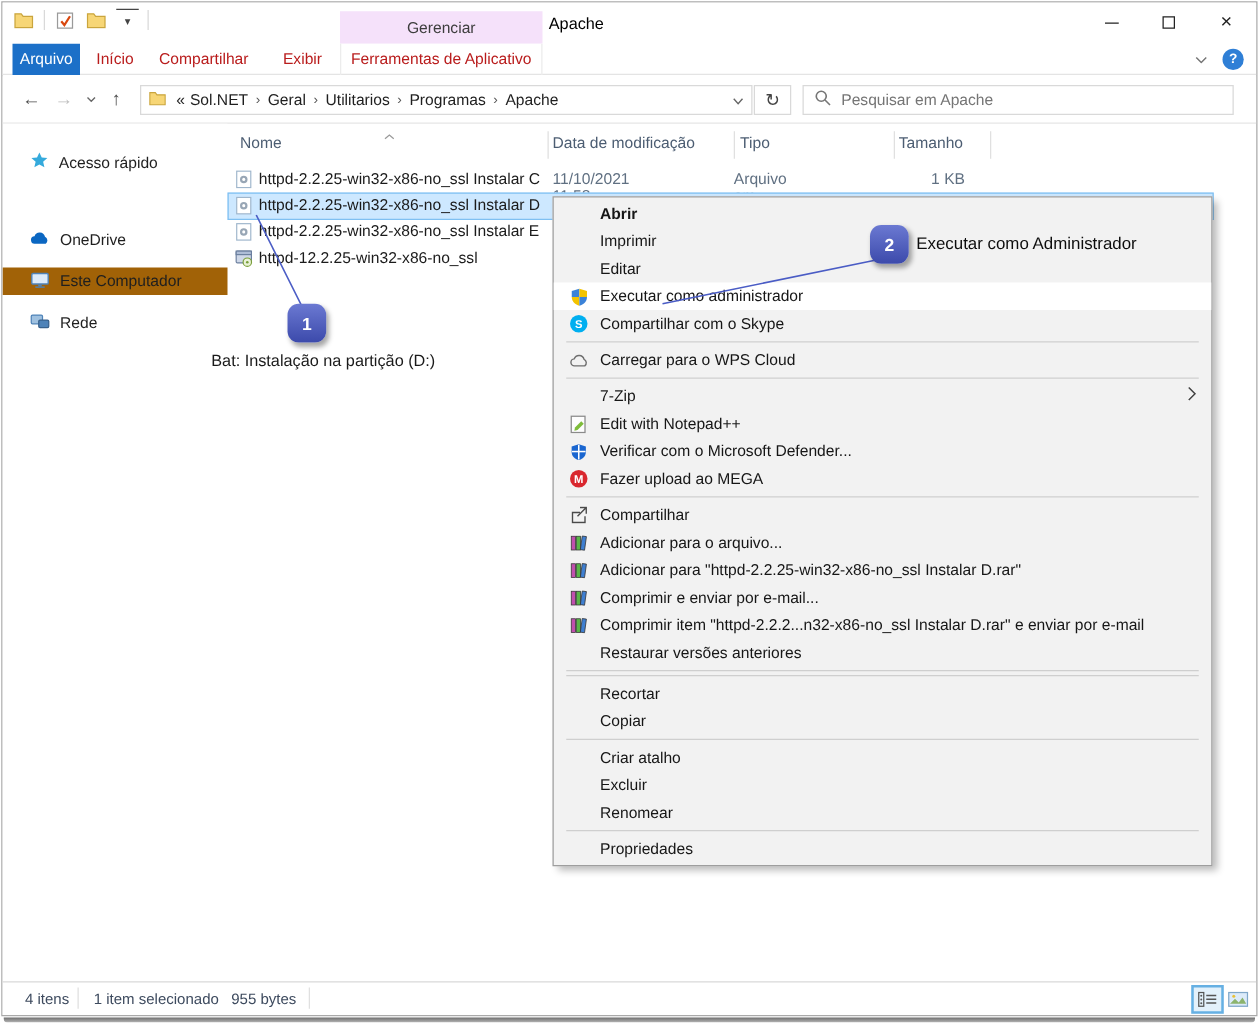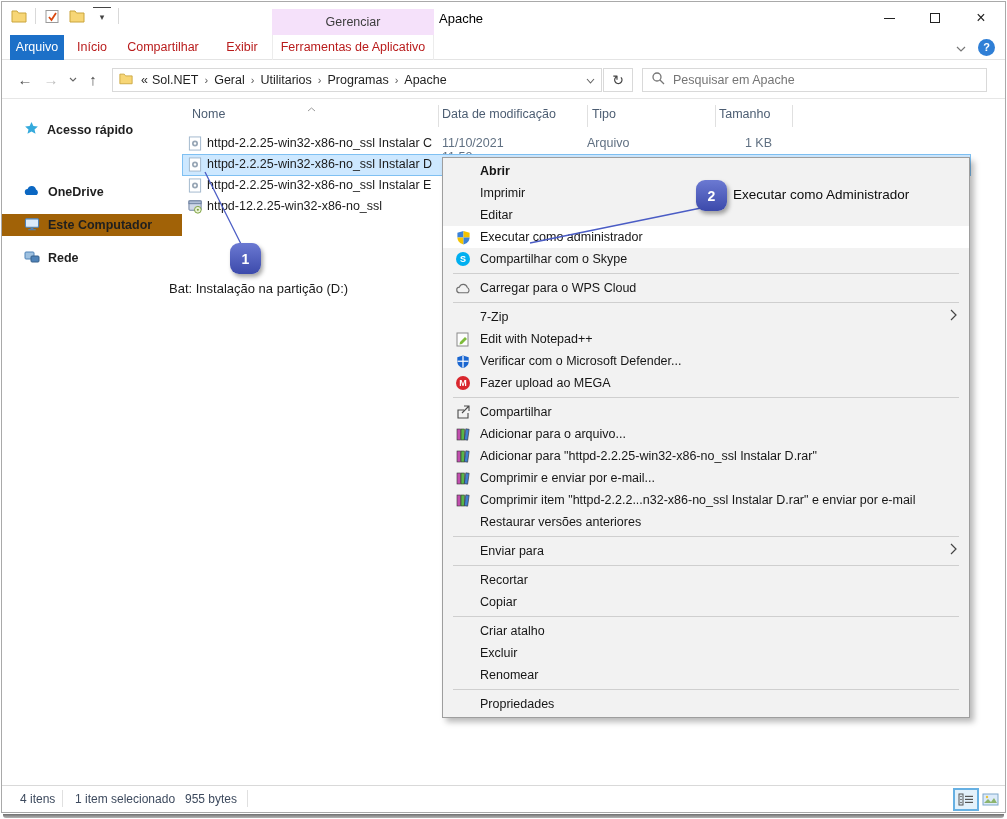--- a/index.html
+++ b/index.html
@@ -39,21 +39,21 @@
   .crumb { padding:0 2px; white-space:nowrap; }
   .crumb-sep { color:#555; font-size:11px; padding:0 4px; }
   .addr-chev { margin-left:auto; }
   .refresh-btn { position:absolute; left:601px; top:7px; width:30px; height:24px; border:1px solid #d9d9d9; display:flex; align-items:center; justify-content:center; font-size:14px; color:#444; }
   .search-box { position:absolute; left:640px; top:7px; width:345px; height:24px; border:1px solid #d9d9d9; display:flex; align-items:center; padding:0 8px; gap:8px; }
   .search-box input { border:none; outline:none; flex:1; font-size:12.5px; color:#555; font-family:"Liberation Sans",sans-serif; background:transparent; }
   .search-box input::placeholder { color:#757575; }
 
   
   .sidebar { position:absolute; left:0; top:97px; width:180px; bottom:27px; background:#fff; }
-  .side-item { position:absolute; left:0; width:180px; height:22px; display:flex; align-items:center; padding-left:22px; gap:8px; font-size:12.5px; color:#1f1f1f;font-weight:bold; }
+  .side-item { position:absolute; left:0; width:180px; height:22px; display:flex; align-items:center; padding-left:22px; gap:8px; font-size:12.5px; color:#1f1f1f; }
   .side-item.sel { background:#a16207; }
 
   
   .headers { position:absolute; left:180px; top:99px; height:30px; right:0; font-size:12.5px; color:#4c5d72; }
   .hcell { position:absolute; top:6px; }
   .hsep { position:absolute; top:4px; width:1px; height:22px; background:#e0e0e0; }
   .sort-chev { position:absolute; left:125px; top:0px; }
   .filerow { position:absolute; left:180px; height:21px; font-size:12.5px; color:#1b1b1b; }
   .frow-icon { position:absolute; left:6px; top:3px; }
   .frow-name { position:absolute; left:25px; top:3px; white-space:nowrap; }
@@ -407,28 +407,20 @@
             <rect x="5" y="1" width="3.4" height="11" fill="#58b647" stroke="#333" stroke-width=".6"></rect>
             <rect x="9" y="1" width="3.4" height="11" fill="#3f7fd1" stroke="#333" stroke-width=".6" transform="rotate(8 10.7 6.5)"></rect>
           </svg>
       </span>
       <span>Comprimir item "httpd-2.2.2...n32-x86-no_ssl Instalar D.rar" e enviar por e-mail</span>
     </div>
     <div class="menu-item">
         <span>Restaurar versões anteriores</span>
       </div>
     <div class="menu-sep"></div>
-    <div class="menu-item">
-      <span>Enviar para</span>
-      <span class="mi-sub">
-        <svg width="7" height="12" viewBox="0 0 7 12">
-            <polyline points="1,1 6,6 1,11" fill="none" stroke="#444" stroke-width="1.2"></polyline>
-          </svg>
-      </span>
-    </div>
     <div class="menu-sep"></div>
     <div class="menu-item">
         <span>Recortar</span>
       </div>
     <div class="menu-item">
         <span>Copiar</span>
       </div>
     <div class="menu-sep"></div>
     <div class="menu-item">
         <span>Criar atalho</span>

